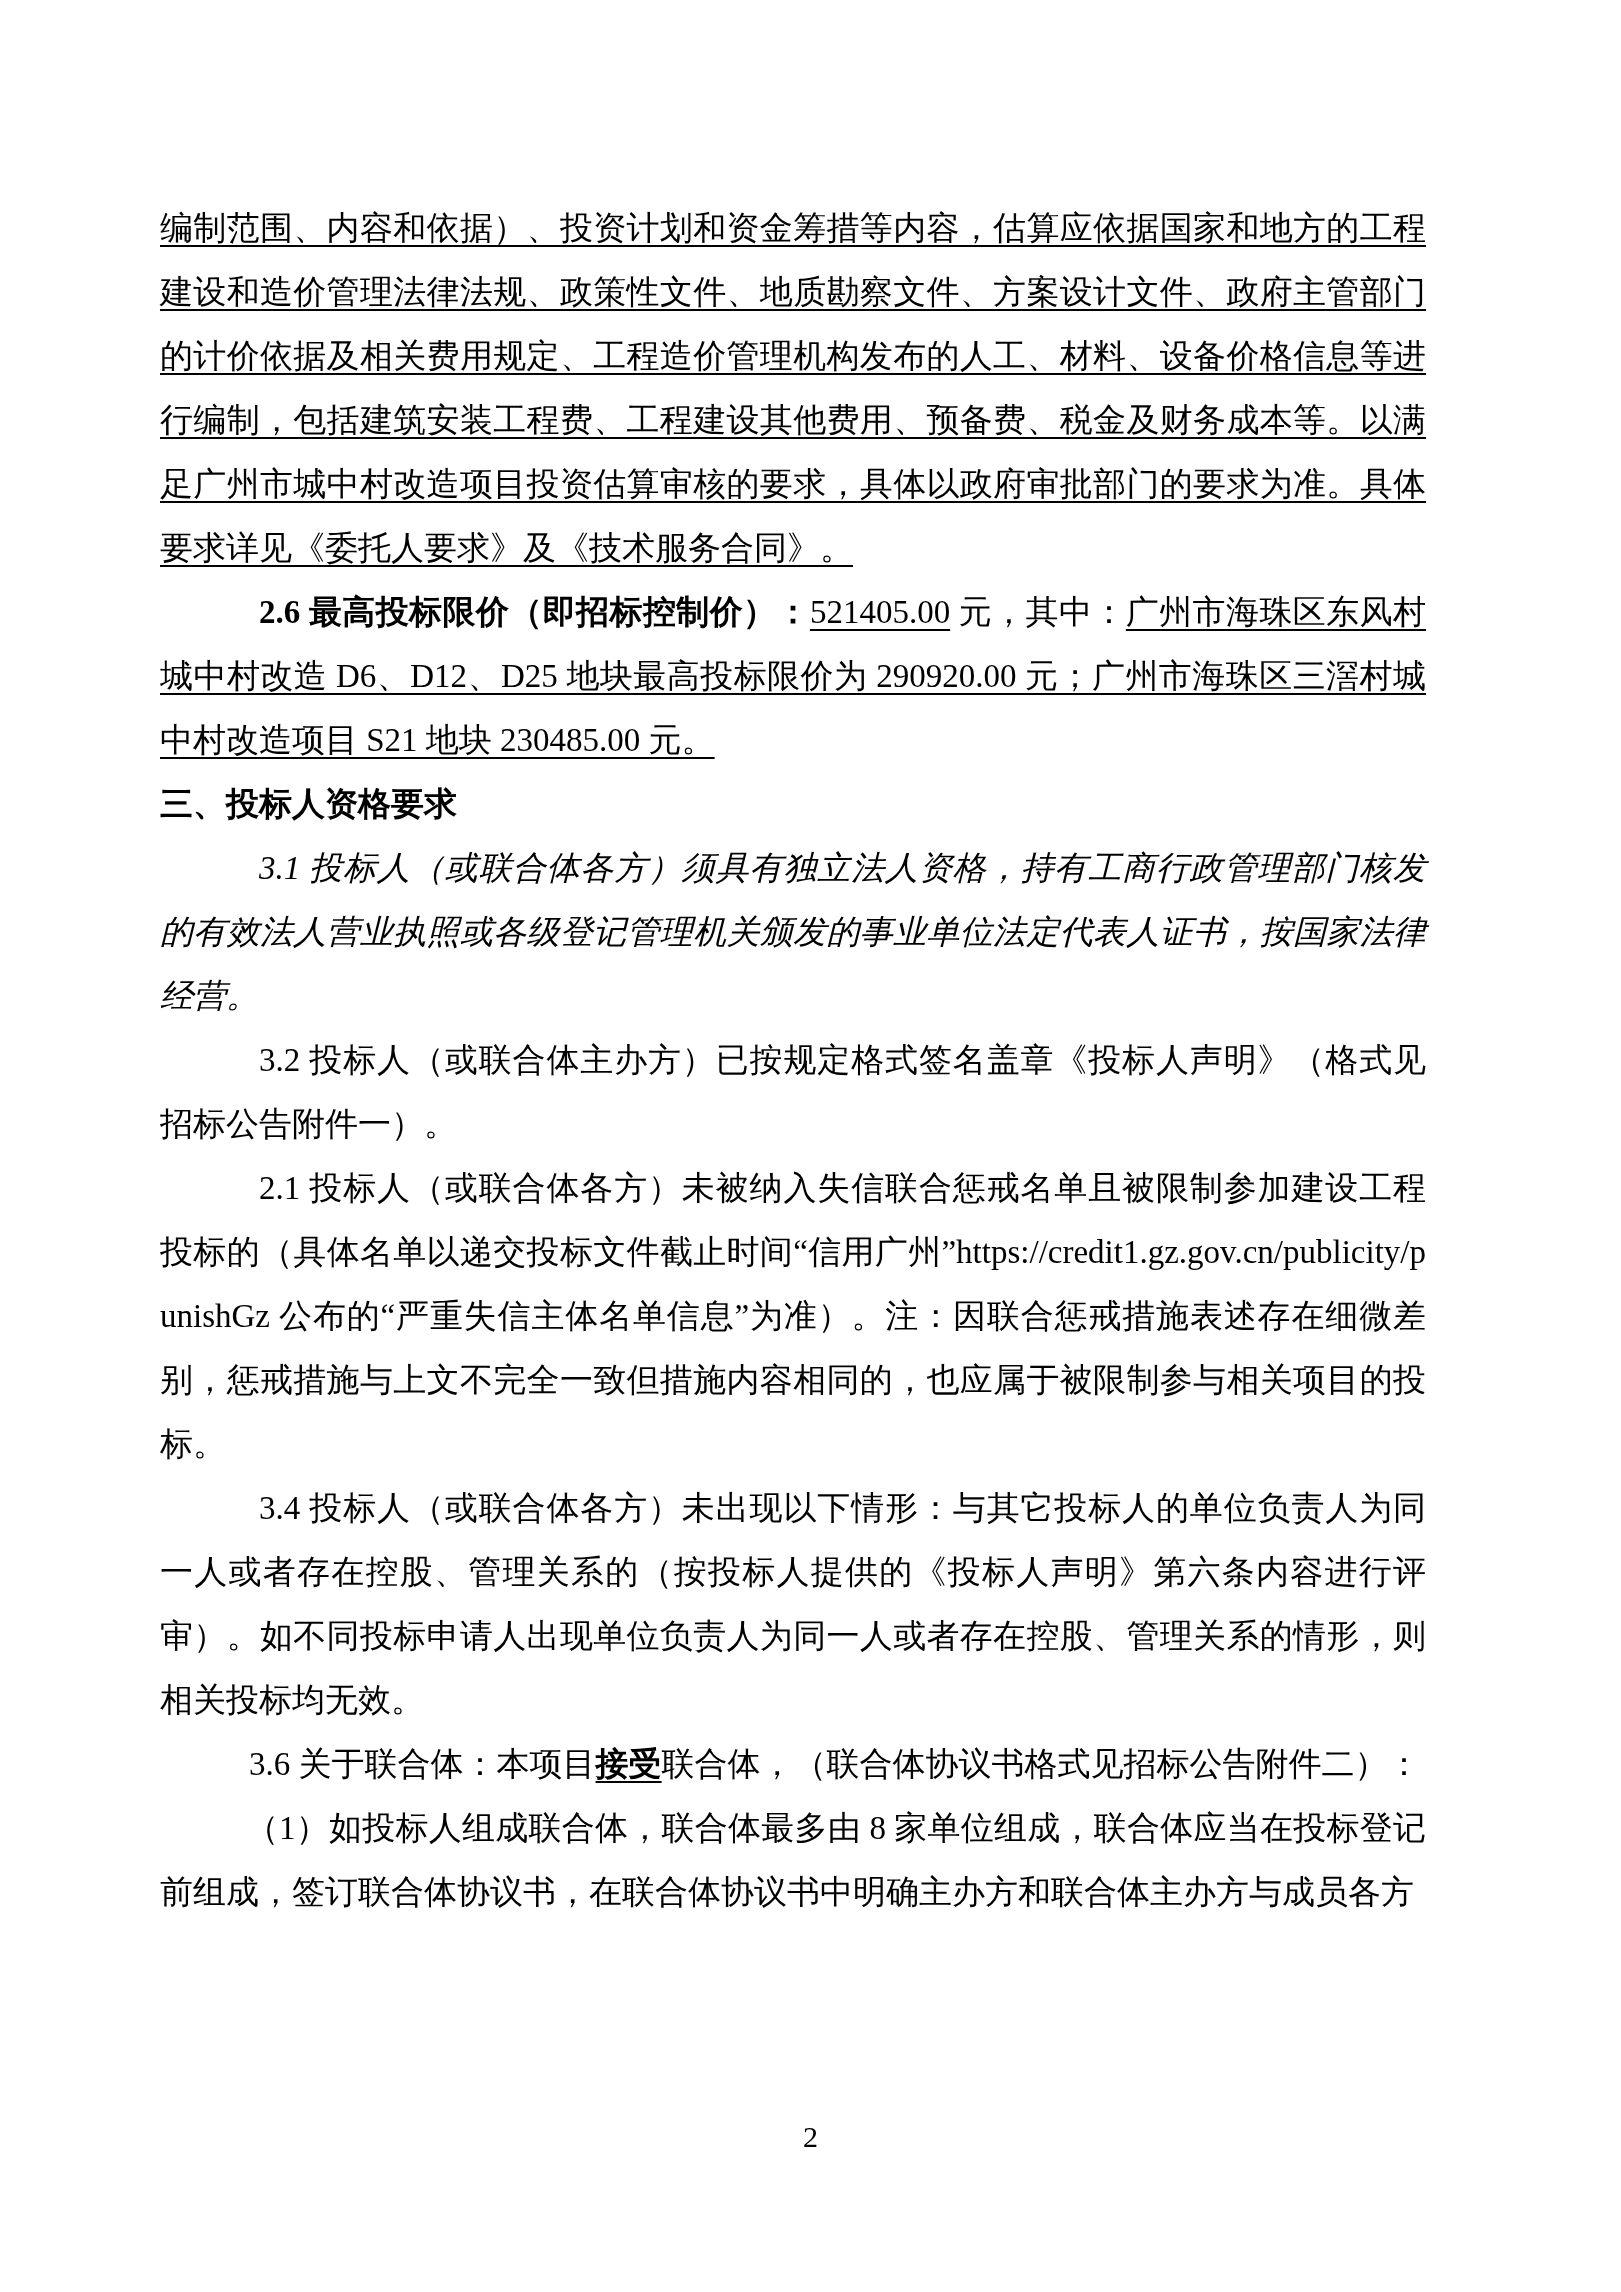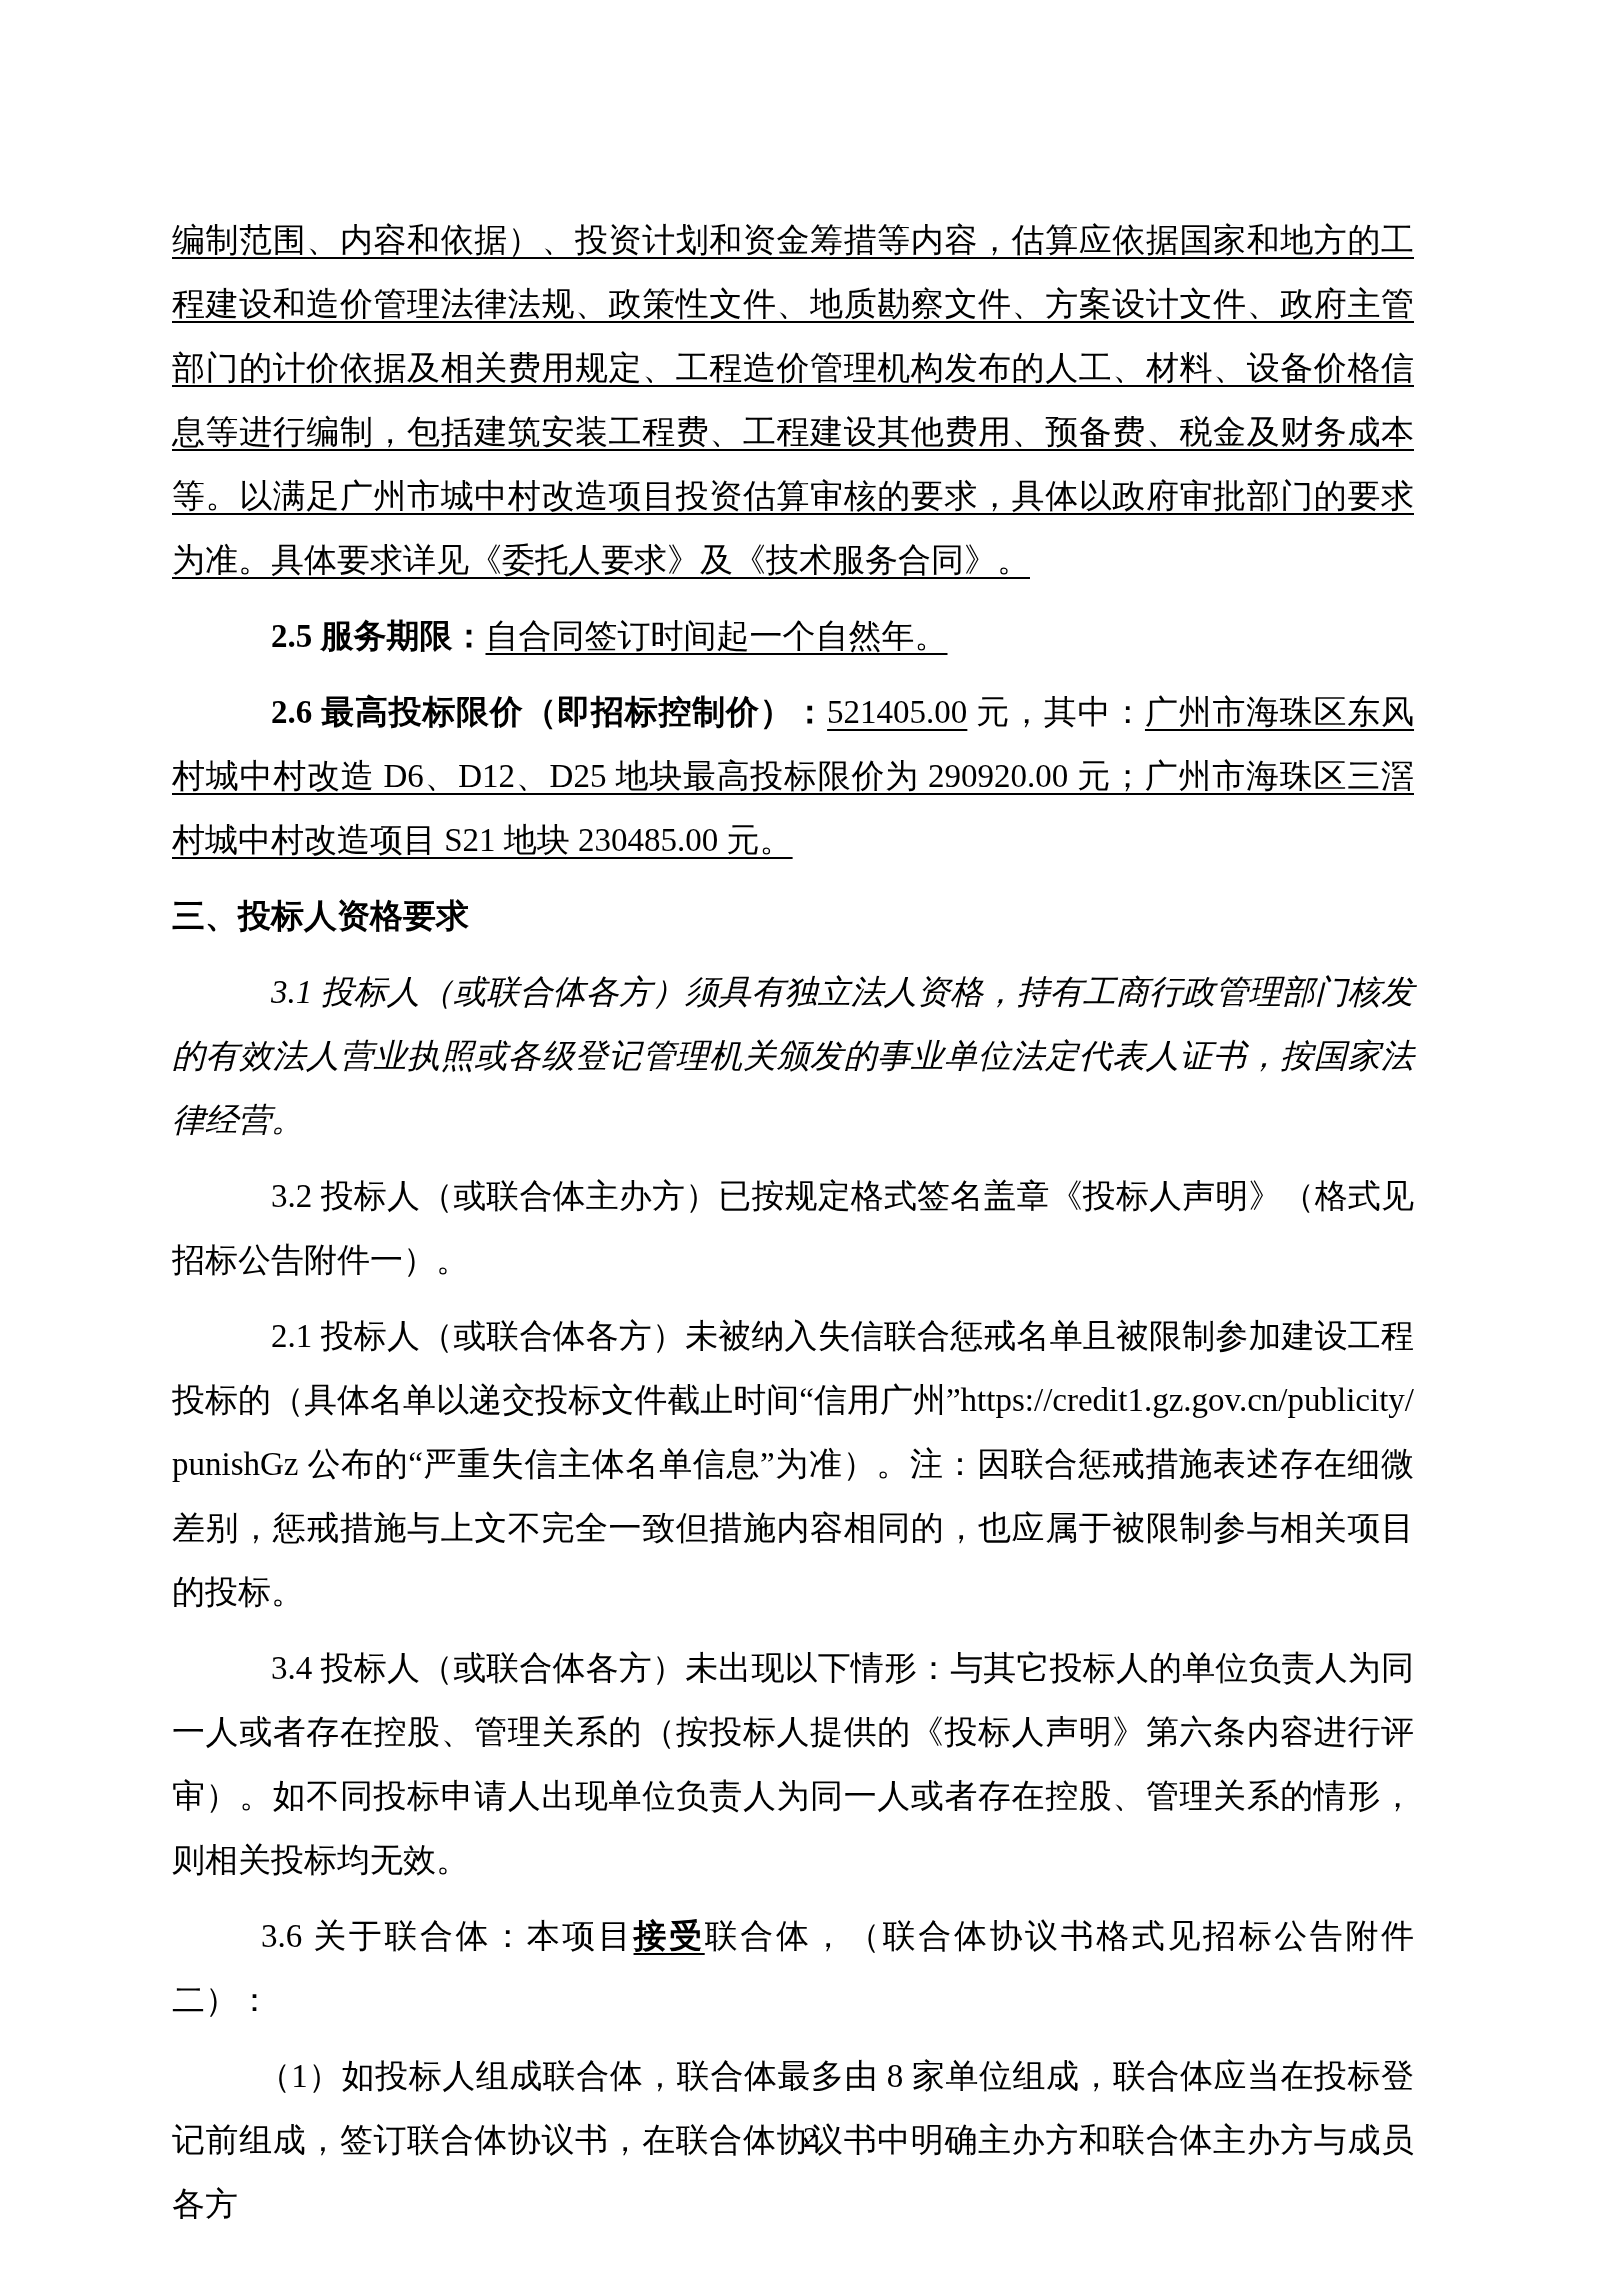--- a/index.html
+++ b/index.html
@@ -16,21 +16,21 @@
     font-family: "Liberation Serif", "DejaVu Serif", serif;
     overflow: hidden;
   }
   .content {
     position: absolute;
     left: 160px;
     top: 196px;
     width: 1266px;
   }
   .para {
-    margin: 12px;
+    margin: 0;
     padding: 0;
     font-size: 33px;
     line-height: 64px;
     text-align: justify;
     word-break: break-all;
     white-space: normal;
   }
   .para .u {
     text-decoration: underline;
     text-decoration-thickness: 2px;
@@ -52,21 +52,20 @@
     line-height: 39px;
     color: #000000;
   }
 </style>
 </head>
 <body>
 
 <div class="page">
   <div class="content">
       <p class="para" style="text-indent: 0em;"><span class="u">编制范围、内容和依据）、投资计划和资金筹措等内容，估算应依据国家和地方的工程建设和造价管理法律法规、政策性文件、地质勘察文件、方案设计文件、政府主管部门的计价依据及相关费用规定、工程造价管理机构发布的人工、材料、设备价格信息等进行编制，包括建筑安装工程费、工程建设其他费用、预备费、税金及财务成本等。以满足广州市城中村改造项目投资估算审核的要求，具体以政府审批部门的要求为准。具体要求详见《委托人要求》及《技术服务合同》。</span></p>
-      <p class="para" style="text-indent: 3em;"><span class="b ">2.5 服务期限：</span><span class="u">自合同签订时间起一个自然年。</span></p>
       <p class="para" style="text-indent: 3em;"><span class="b ">2.6 最高投标限价（即招标控制价）：</span><span class="u">521405.00</span><span class=""> 元，其中：</span><span class="u">广州市海珠区东风村城中村改造 D6、D12、D25 地块最高投标限价为 290920.00 元；广州市海珠区三滘村城中村改造项目 S21 地块 230485.00 元。</span></p>
       <p class="para heading" style="text-indent: 0em; font-family: Liberation Serif, serif;"><span class="b ">三、投标人资格要求</span></p>
       <p class="para" style="text-indent: 3em; font-style: italic;"><span class="">3.1 投标人（或联合体各方）须具有独立法人资格，持有工商行政管理部门核发的有效法人营业执照或各级登记管理机关颁发的事业单位法定代表人证书，按国家法律经营。</span></p>
       <p class="para" style="text-indent: 3em;"><span class="">3.2 投标人（或联合体主办方）已按规定格式签名盖章《投标人声明》（格式见招标公告附件一）。</span></p>
       <p class="para" style="text-indent: 3em;"><span class="">2.1 投标人（或联合体各方）未被纳入失信联合惩戒名单且被限制参加建设工程投标的（具体名单以递交投标文件截止时间“信用广州”https://credit1.gz.gov.cn/publicity/punishGz 公布的“严重失信主体名单信息”为准）。注：因联合惩戒措施表述存在细微差别，惩戒措施与上文不完全一致但措施内容相同的，也应属于被限制参与相关项目的投标。</span></p>
       <p class="para" style="text-indent: 3em;"><span class="">3.4 投标人（或联合体各方）未出现以下情形：与其它投标人的单位负责人为同一人或者存在控股、管理关系的（按投标人提供的《投标人声明》第六条内容进行评审）。如不同投标申请人出现单位负责人为同一人或者存在控股、管理关系的情形，则相关投标均无效。</span></p>
       <p class="para" style="text-indent: 2.7em;"><span class="">3.6 关于联合体：本项目</span><span class="b u">接受</span><span class="">联合体，（联合体协议书格式见招标公告附件二）：</span></p>
       <p class="para" style="text-indent: 2.6em;"><span class="">（1）如投标人组成联合体，联合体最多由 8 家单位组成，联合体应当在投标登记前组成，签订联合体协议书，在联合体协议书中明确主办方和联合体主办方与成员各方</span></p>
     </div>
   <div class="footer">2</div>

